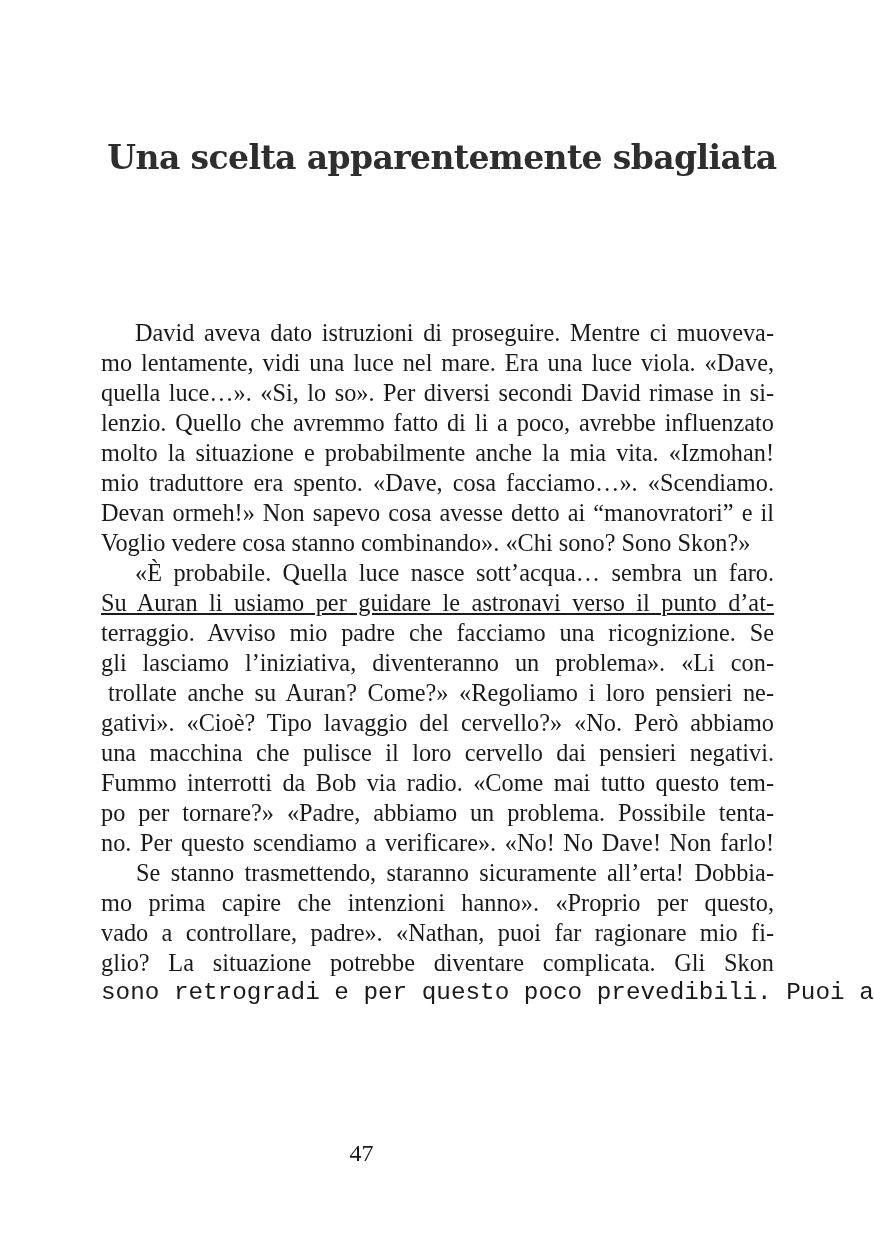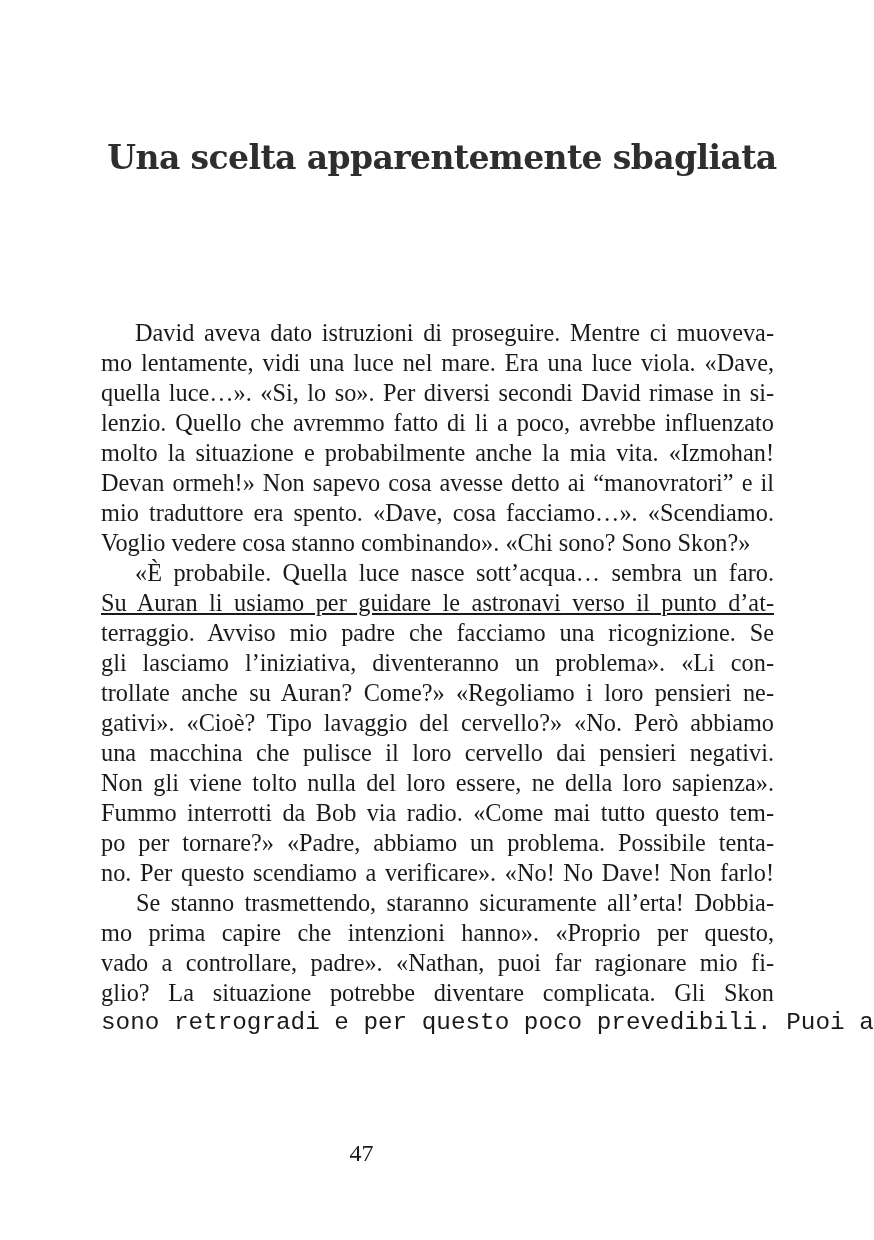--- a/index.html
+++ b/index.html
@@ -45,33 +45,32 @@
 <div class="page">
   <h1 class="title" style="margin:4px;">Una scelta apparentemente sbagliata</h1>
 
   <div class="body-text">
     <div>
       <span class="line indent" style="white-space: nowrap;">David aveva dato istruzioni di proseguire. Mentre ci muoveva-</span>
       <span class="line" style="white-space: nowrap;">mo lentamente, vidi una luce nel mare. Era una luce viola. «Dave,</span>
       <span class="line" style="white-space: nowrap;">quella luce…». «Si, lo so». Per diversi secondi David rimase in si-</span>
       <span class="line" style="white-space: nowrap;">lenzio. Quello che avremmo fatto di li a poco, avrebbe influenzato</span>
       <span class="line" style="white-space: nowrap;">molto la situazione e probabilmente anche la mia vita. «Izmohan!</span>
+      <span class="line" style="white-space: nowrap;">mio traduttore era spento. «Dave, cosa facciamo…». «Scendiamo.</span>
       <span class="line" style="white-space: nowrap;">Devan ormeh!» Non sapevo cosa avesse detto ai “manovratori” e il</span>
-      <span class="line" style="white-space: nowrap;">mio traduttore era spento. «Dave, cosa facciamo…». «Scendiamo.</span>
       <span class="line last" style="white-space: nowrap;">Voglio vedere cosa stanno combinando». «Chi sono? Sono Skon?»</span>
     </div>
     <div>
       <span class="line indent" style="white-space: nowrap;">«È probabile. Quella luce nasce sott’acqua… sembra un faro.</span>
       <span class="line" style="white-space: nowrap; text-decoration: underline;">Su Auran li usiamo per guidare le astronavi verso il punto d’at-</span>
       <span class="line" style="white-space: nowrap;">terraggio. Avviso mio padre che facciamo una ricognizione. Se</span>
       <span class="line" style="white-space: nowrap;">gli lasciamo l’iniziativa, diventeranno un problema». «Li con-</span>
-      <span class="line" style="white-space: nowrap;">trollate anche su Auran? Come?» «Regoliamo i loro pensieri ne-</span>
+      <span class="line" style="white-space: nowrap; margin-left: 7px;">trollate anche su Auran? Come?» «Regoliamo i loro pensieri ne-</span>
       <span class="line" style="white-space: nowrap;">gativi». «Cioè? Tipo lavaggio del cervello?» «No. Però abbiamo</span>
       <span class="line" style="white-space: nowrap;">una macchina che pulisce il loro cervello dai pensieri negativi.</span>
-      <span class="line" style="white-space: nowrap;">Non gli viene tolto nulla del loro essere, ne della loro sapienza».</span>
       <span class="line" style="white-space: nowrap;">Fummo interrotti da Bob via radio. «Come mai tutto questo tem-</span>
       <span class="line" style="white-space: nowrap;">po per tornare?» «Padre, abbiamo un problema. Possibile tenta-</span>
       <span class="line" style="white-space: nowrap;">no. Per questo scendiamo a verificare». «No! No Dave! Non farlo!</span>
       <span class="line" style="white-space: nowrap; margin-left: 35px;">Se stanno trasmettendo, staranno sicuramente all’erta! Dobbia-</span>
       <span class="line" style="white-space: nowrap;">mo prima capire che intenzioni hanno». «Proprio per questo,</span>
       <span class="line" style="white-space: nowrap;">vado a controllare, padre». «Nathan, puoi far ragionare mio fi-</span>
       <span class="line" style="white-space: nowrap;">glio? La situazione potrebbe diventare complicata. Gli Skon</span>
       <span class="line" style="white-space: nowrap; font-family: Liberation Mono, monospace;">sono retrogradi e per questo poco prevedibili. Puoi aiutarmi a</span>
     </div>
   </div>

